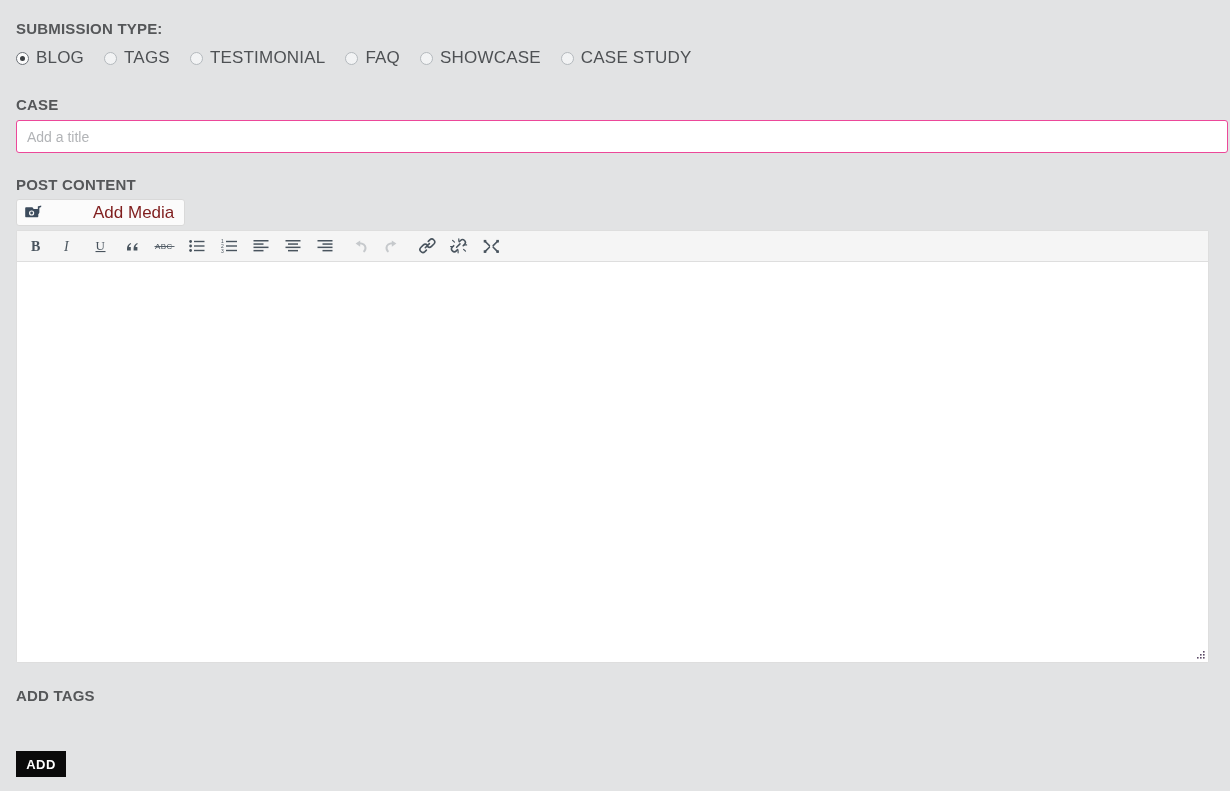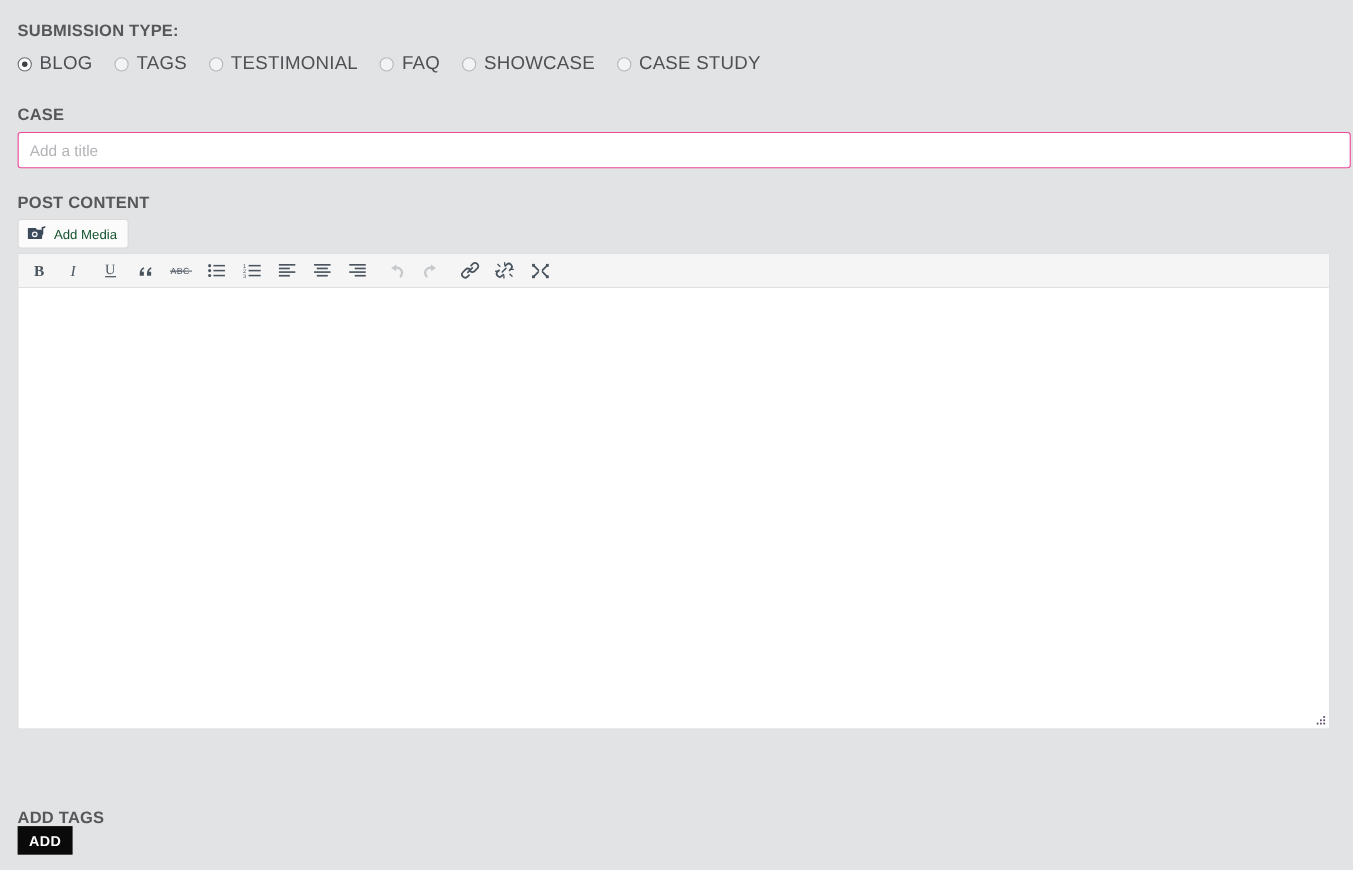--- a/index.html
+++ b/index.html
@@ -124,22 +124,23 @@
     top: 199px;
     height: 27px;
     box-sizing: border-box;
     display: inline-flex;
     align-items: center;
     padding: 0 10px 0 8px;
     background: #fbfbfb;
     border: 1px solid #d9d9d9;
     border-radius: 3px;
     cursor: pointer;
-    font-size: 12px;
-    color: #14532d;
+    font-size: 17px;
+    color: #7f1d1d;
+    gap: 44px;
   }
   .add-media-btn .media-icon {
     margin-right: 7px;
     display: inline-flex;
     align-items: center;
     line-height: 0;
   }
 
   
   .editor-wrap {
@@ -187,21 +188,20 @@
     width: 11px;
     height: 11px;
     line-height: 0;
   }
 
   
   .tags-label {
     position: absolute;
     left: 16px;
     top: 688px;
-    margin-top: 48px;
   }
   .tags-input {
     position: absolute;
     left: 16px;
     top: 712px;
     width: 1204px;
     height: 31px;
     box-sizing: border-box;
     background: #ffffff;
     border: 1px solid #e6e6e6;

